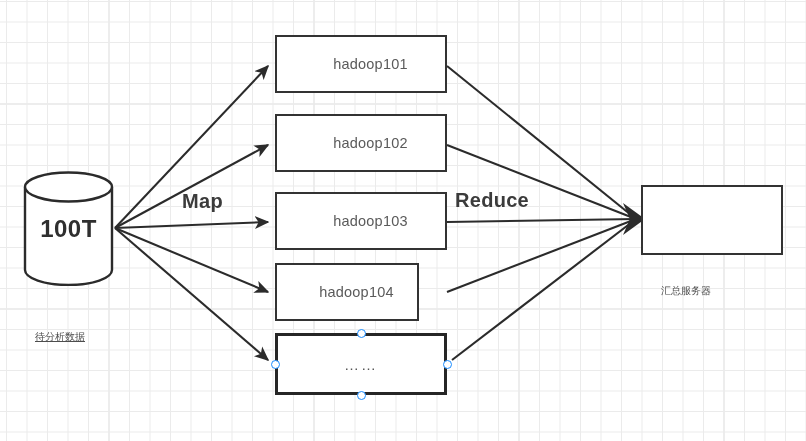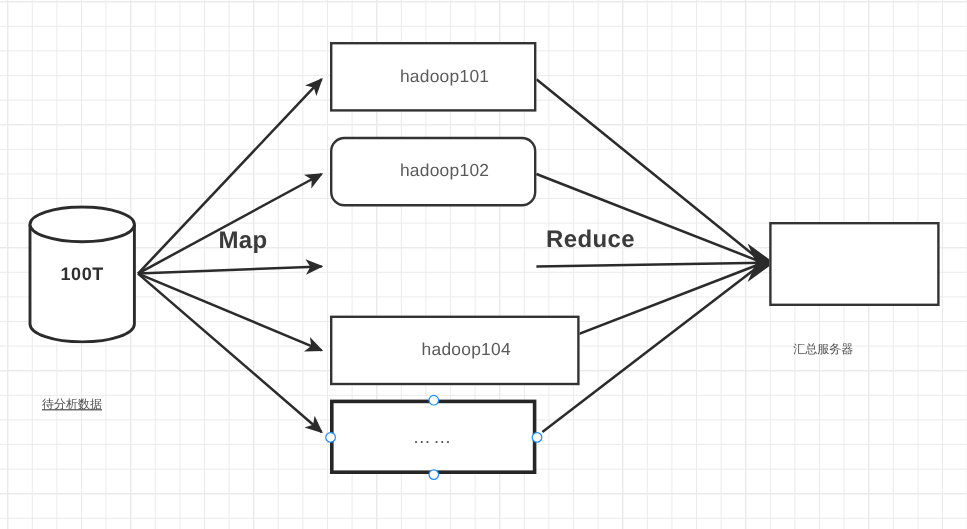--- a/index.html
+++ b/index.html
@@ -103,21 +103,21 @@
   .cyl-text {
     position: absolute;
     left: 23px;
     top: 171px;
     width: 91px;
     height: 115px;
     display: flex;
     align-items: center;
     justify-content: center;
     font-weight: bold;
-    font-size: 15px;
+    font-size: 24px;
     color: #2f2f2f;
     letter-spacing: 0.5px;
   }
   .summary-box {
     position: absolute;
     left: 641px;
     top: 185px;
     width: 142px;
     height: 70px;
     box-sizing: border-box;
@@ -163,26 +163,29 @@
   <div class="cyl-text">100T</div>
   <div class="caption" style="left:35px; top:330px;text-decoration:underline;">待分析数据</div>
 
   <div class="phase-label" style="left:182px; top:190px;">Map</div>
   <div class="phase-label" style="left:455px; top:189px;">Reduce</div>
 
   <div class="node-box" style="left:275px; top:35px; width:172px; height:58px;">
     <span class="node-label">hadoop101</span>
   </div>
 
-  <div class="node-box" style="left:275px; top:114px; width:172px; height:58px;border-radius:12px;">
+  <div class="node-box" style="left:275px; top:114px; width:172px; height:58px;">
     <span class="node-label">hadoop102</span>
   </div>
 
+  <div class="node-box" style="left:275px; top:192px; width:172px; height:58px;">
+    <span class="node-label">hadoop103</span>
+  </div>
 
-  <div class="node-box" style="left:275px; top:263px; width:208px; height:58px;">
+  <div class="node-box" style="left:275px; top:263px; width:144px; height:58px;">
     <span class="node-label">hadoop104</span>
   </div>
 
   <div class="node-box selected" style="left:275px; top:333px; width:172px; height:62px;">
     <span class="dots-label">……</span>
   </div>
 
   <div class="handle" style="left:361px; top:333px;"></div>
   <div class="handle" style="left:447px; top:364px;"></div>
   <div class="handle" style="left:361px; top:395px;"></div>

